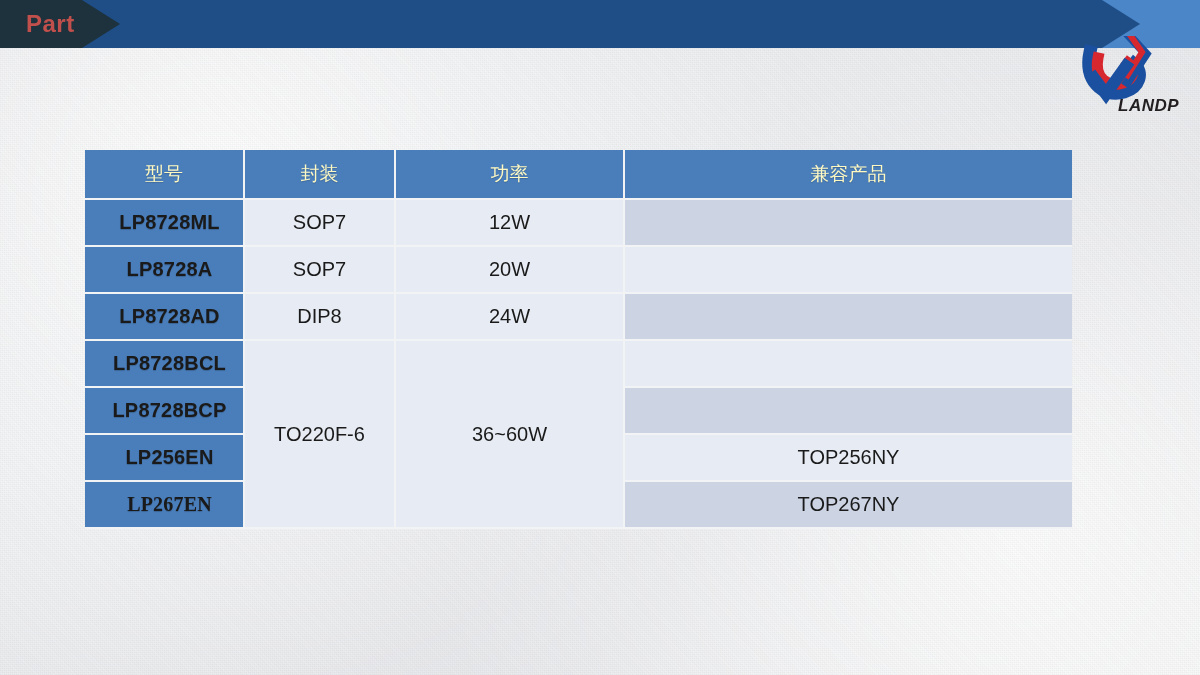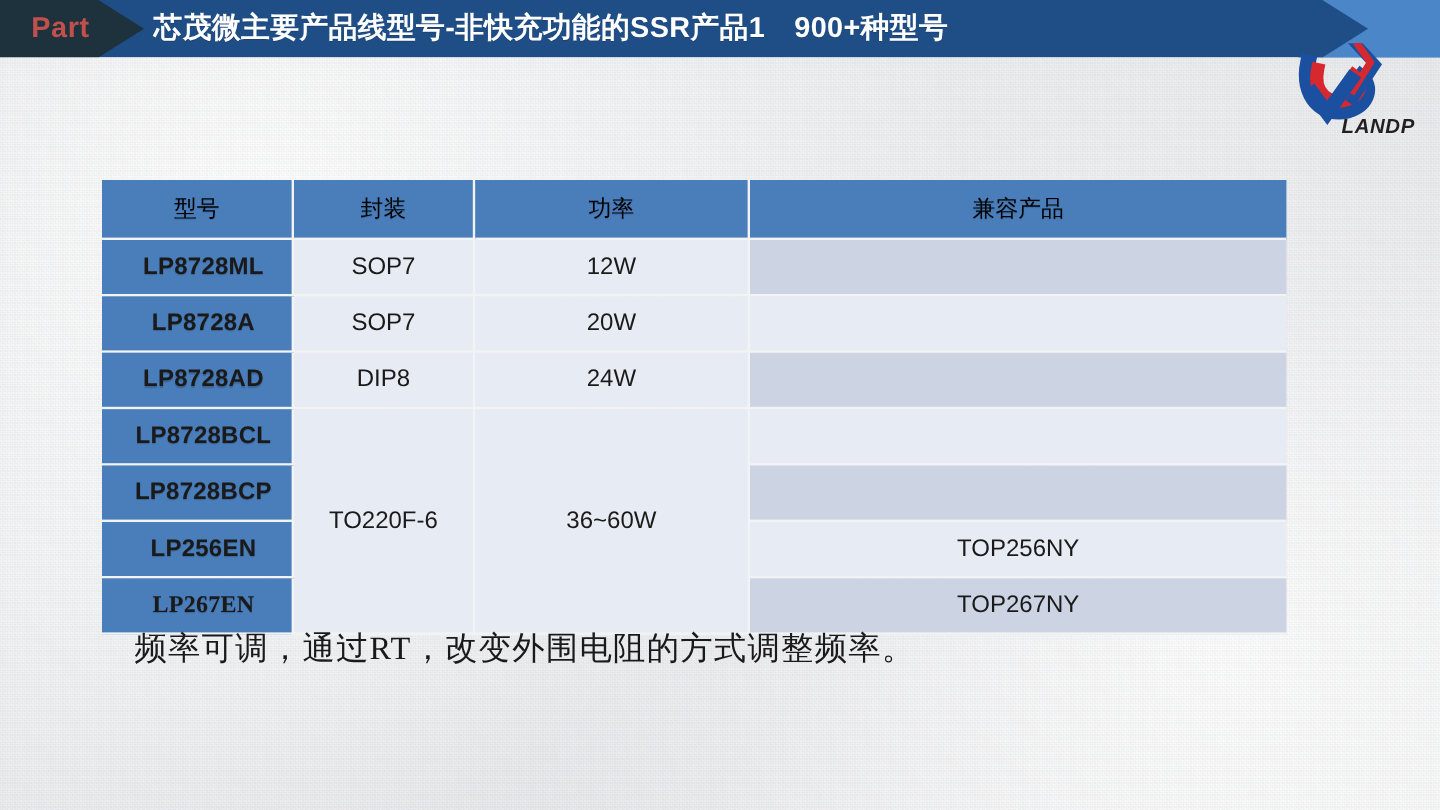--- a/index.html
+++ b/index.html
@@ -60,21 +60,21 @@
   
   #tbl{
     position:absolute;left:85px;top:150px;width:987px;
     border-collapse:separate;border-spacing:0;table-layout:fixed;
   }
   #tbl col.c1{width:160px}
   #tbl col.c2{width:151px}
   #tbl col.c3{width:229px}
   #tbl col.c4{width:447px}
   #tbl th{
-    background:#4a7ebb;color:#000000;font-size:19px;font-weight:normal;
+    background:#4a7ebb;color:#fef9c3;font-size:19px;font-weight:normal;
     height:46px;text-align:center;
     font-family:"Liberation Serif","DejaVu Serif",serif;
     border-right:2px solid #f2f3f5;border-bottom:2px solid #f2f3f5;
     text-shadow:0 1px 1px rgba(0,0,0,.18);
   }
   #tbl th:last-child{border-right:none;}
   #tbl td{
     height:43px;text-align:center;font-size:20px;color:#1a1a1a;
     border-right:2px solid #f2f3f5;border-bottom:2px solid #f2f3f5;
     vertical-align:middle;
@@ -102,21 +102,20 @@
 <body>
 
 <div id="slide">
   <div id="noise"></div>
 
   <div id="banner">
     <div class="band-light"></div>
     <div class="band-dark"></div>
     <div class="band-part"></div>
     <div class="part-label">Part</div>
-    <div class="banner-title">芯茂微主要产品线型号-非快充功能的SSR产品1　900+种型号</div>
   </div>
 
   <div id="logo">
     <svg width="118" height="82" viewBox="0 0 118 82">
       <path d="M14 16 C8 44, 26 62, 48 56 C64 51, 68 36, 58 28" fill="none" stroke="#1b50a0" stroke-width="13" stroke-linecap="square"></path>
       <path d="M22 22 C18 42, 32 52, 47 47 C58 43, 60 33, 52 27" fill="none" stroke="#d8282f" stroke-width="11" stroke-linecap="square"></path>
       <path d="M46 -8 L70 18 L49 50" fill="none" stroke="#1b50a0" stroke-width="9"></path>
       <path d="M52 -4 L66 16 L50 42" fill="none" stroke="#d8282f" stroke-width="6"></path>
       <path d="M18 42 L30 58 L50 30" fill="none" stroke="#1b50a0" stroke-width="12" stroke-linecap="square"></path>
     </svg>
@@ -172,15 +171,14 @@
         <td class="lite">TOP256NY</td>
       </tr>
       <tr>
         <td class="model serif">LP267EN</td>
         <td class="dark">TOP267NY</td>
       </tr>
     </tbody>
   </table>
 
   <div id="notes">
-    <div>频率可调，通过RT，改变外围电阻的方式调整频率。</div>
   </div>
 </div>
 
 </body></html>

